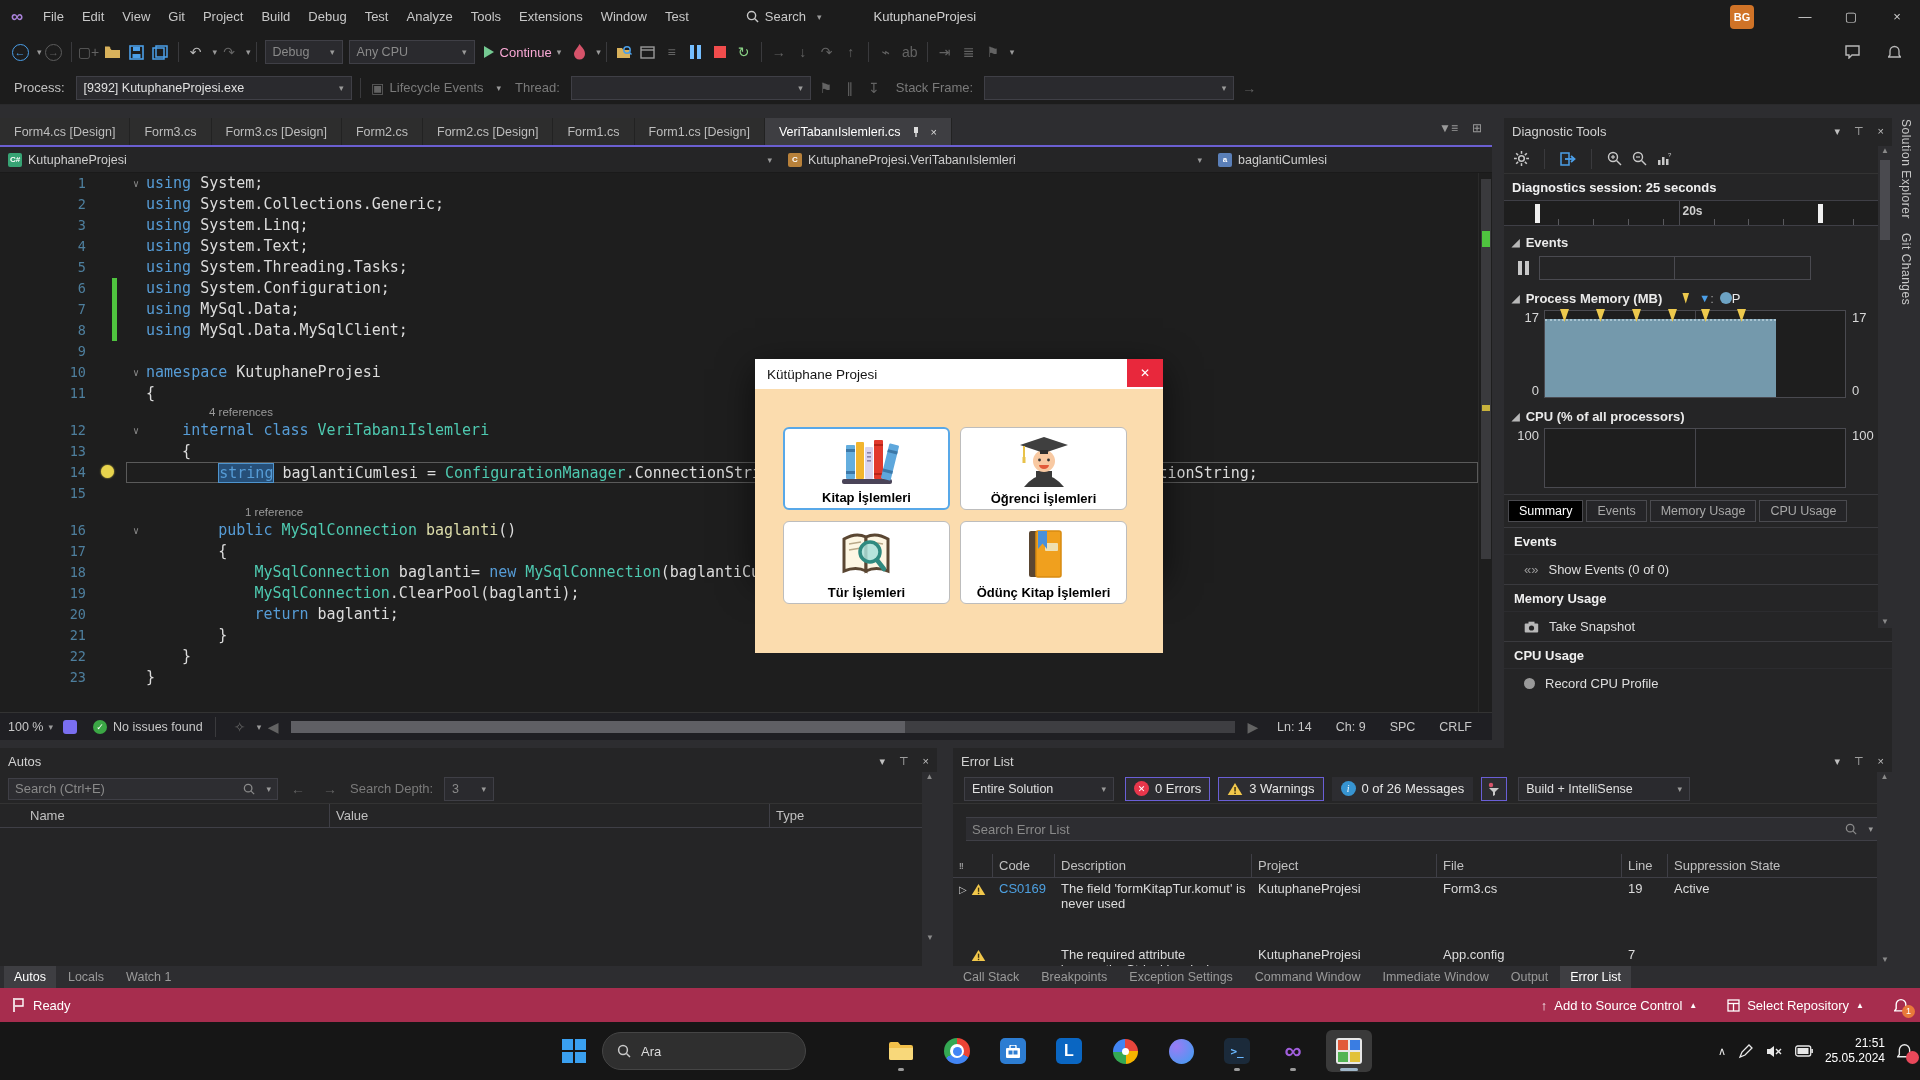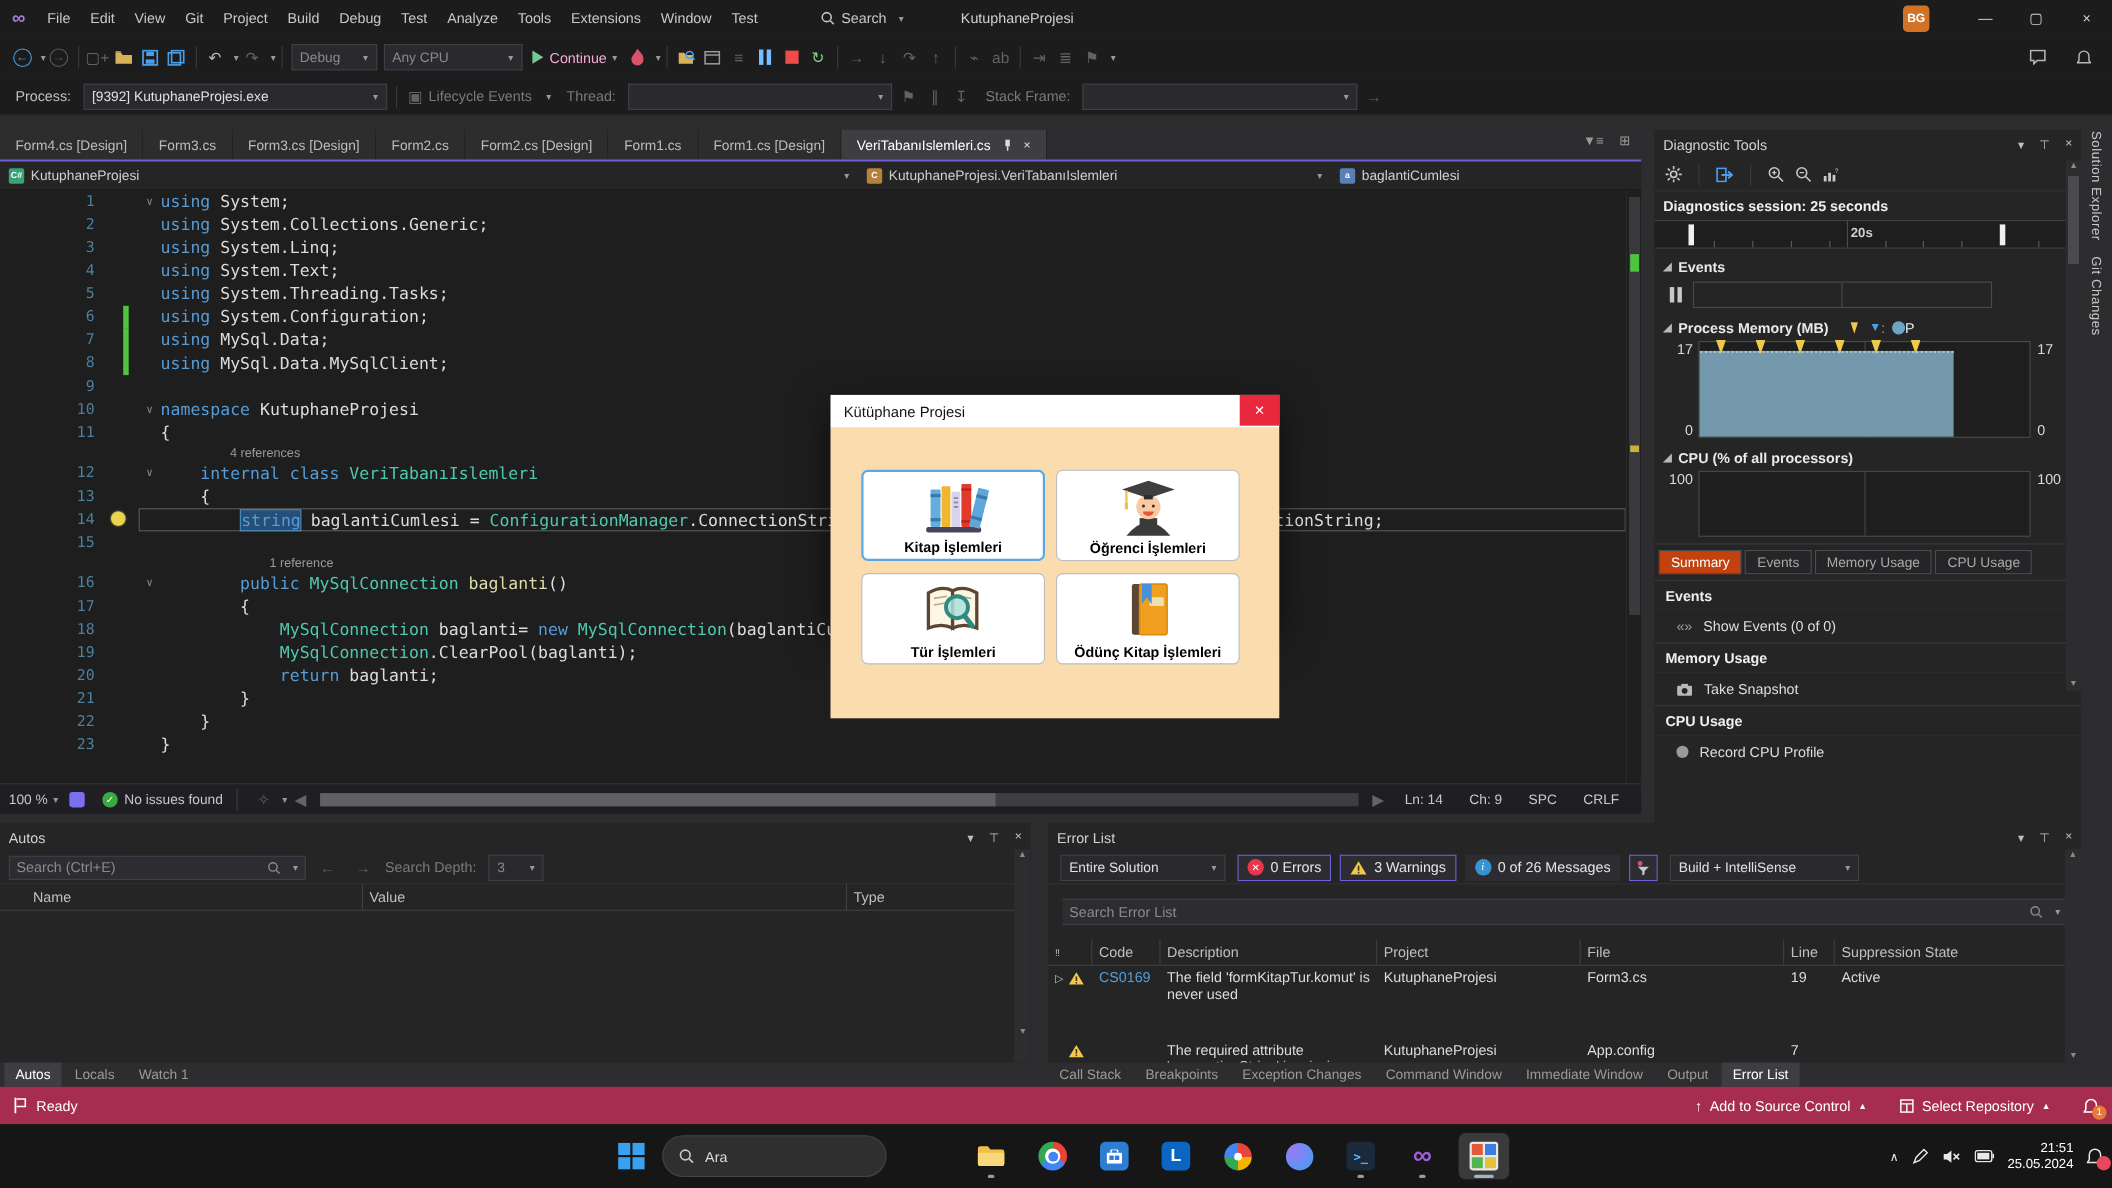--- a/index.html
+++ b/index.html
@@ -101,21 +101,21 @@
   .lanebox i{width:50%;border-right:1px solid #4a4a50}
   .chartrow{display:flex;align-items:stretch;padding:0 6px 6px 6px}
   .ylab{width:34px;display:flex;flex-direction:column;justify-content:space-between;align-items:flex-end;padding:0 5px 0 0;color:#d8d8d8;font-size:13px}
   .ylab.r{align-items:flex-start;padding:0 0 0 6px;width:40px}
   .chartbox{position:relative;flex:1;border:1px solid #4a4a50;background:#1e1e1e}
   .memfill{position:absolute;left:0;bottom:0;width:77%;height:91%;background:#7499ac;border-top:2px dotted #a8c4d2}
   .vmid{position:absolute;left:50%;top:0;width:1px;height:100%;background:#46464c}
   .pin{position:absolute;top:-2px;width:9px;height:13px;background:#edc94d;clip-path:polygon(0 0,100% 0,50% 100%)}
   .dtabs{display:flex;gap:3px;padding:5px 4px;border-top:1px solid #3a3a3e}
   .dtab{height:22px;border:1px solid #4a4a4f;background:#252528;color:#a8a8a8;display:flex;align-items:center;padding:0 10px;font-size:12.5px}
-  .dtab.active{background:#c2410c;color:#fff}
+  .dtab.active{background:#000000;color:#fff}
   .shdr{height:27px;display:flex;align-items:center;padding-left:10px;font-weight:bold;color:#f0f0f0;border-top:1px solid #3a3a3e}
   .sitem{height:30px;display:flex;align-items:center;gap:10px;padding-left:20px;color:#dedede;border-top:1px solid #2c2c2f}
   .dvs{position:absolute;right:0;top:28px;width:14px;height:482px;background:#2d2d30;color:#8a8a8a;font-size:8px;text-align:center}
   .dvs .dvt{position:absolute;left:2px;top:14px;width:10px;height:80px;background:#4a4a4f}
 
   
   .panel{background:#252526;overflow:hidden;font-size:13px}
   .autos{left:0;top:748px;width:937px;height:218px}
   .el{left:953px;top:748px;width:939px;height:218px}
   .ptool{height:30px;display:flex;align-items:center;gap:8px;padding:0 8px;border-bottom:1px solid #333}
@@ -897,21 +897,21 @@
   </div>
 
   <div class="abs ptabs" style="left:4px;width:400px">
     <span class="ptab active">Autos</span>
     <span class="ptab">Locals</span>
     <span class="ptab">Watch 1</span>
   </div>
   <div class="abs ptabs" style="left:953px">
     <span class="ptab">Call Stack</span>
     <span class="ptab">Breakpoints</span>
-    <span class="ptab">Exception Changes</span>
+    <span class="ptab">Exception Settings</span>
     <span class="ptab">Command Window</span>
     <span class="ptab">Immediate Window</span>
     <span class="ptab">Output</span>
     <span class="ptab active">Error List</span>
   </div>
 
   <div class="abs sidestrip">
     <div class="vtab">Solution Explorer</div>
     <div class="vtab">Git Changes</div>
   </div>

